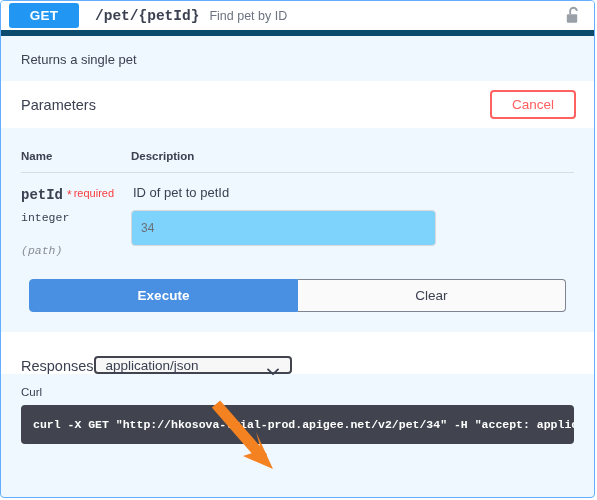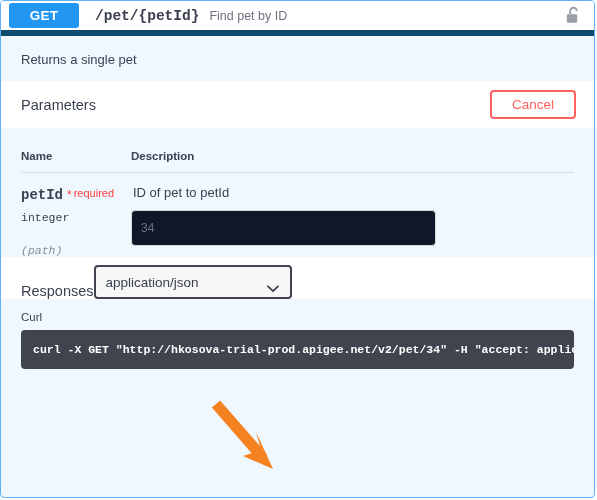--- a/index.html
+++ b/index.html
@@ -167,21 +167,21 @@
     color: #3b4151;
     padding-left: 2px;
   }
   .p-input {
     margin-top: 10px;
     width: 305px;
     height: 31px;
     box-sizing: border-box;
     border: 1px solid #d9d9d9;
     border-radius: 4px;
-    background: #0f172a;
+    background: #7dd3fc;
     padding: 17px 9px;
     font-size: 12px;
     color: #6b6f76;
     font-family: "Liberation Sans", sans-serif;
   }
 
   
   .exec-wrap {
     padding: 22px 28px 20px 28px;
     display: flex;
@@ -228,21 +228,21 @@
   .resp-ct-label {
     margin-left: auto;
     font-size: 11.5px;
     font-weight: bold;
     color: #3b4151;
     margin-right: 10px;
   }
   .resp-select {
     position: relative;
     width: 198px;
-    height: 34px;
+    height: 18px;
     border: 2px solid #41444e;
     border-radius: 4px;
     background: #f7f7f7;
     display: flex;
     align-items: center;
     padding: 0 10px;
     box-sizing: border-box;
     cursor: pointer;
   }
   .resp-select-value {
@@ -331,20 +331,24 @@
             </td>
             <td>
               <div class="p-descr">ID of pet to petId</div>
               <input class="p-input" type="text" value="34" style="">
             </td>
           </tr>
         </tbody>
       </table>
     </div>
 
+    <div class="exec-wrap">
+      <button class="btn-execute">Execute</button>
+      <button class="btn-clear">Clear</button>
+    </div>
   </div>
 
   <div class="band-white resp-row">
     <span class="resp-title">Responses</span>
     <div class="resp-select">
       <span class="resp-select-value">application/json</span>
       <span class="chev">
         <svg width="12" height="8" viewBox="0 0 12 8" aria-hidden="true">
           <path d="M1 1.4L6 6.2l5-4.8" fill="none" stroke="#3b4151" stroke-width="1.8" stroke-linecap="round" stroke-linejoin="round"></path>
         </svg>

